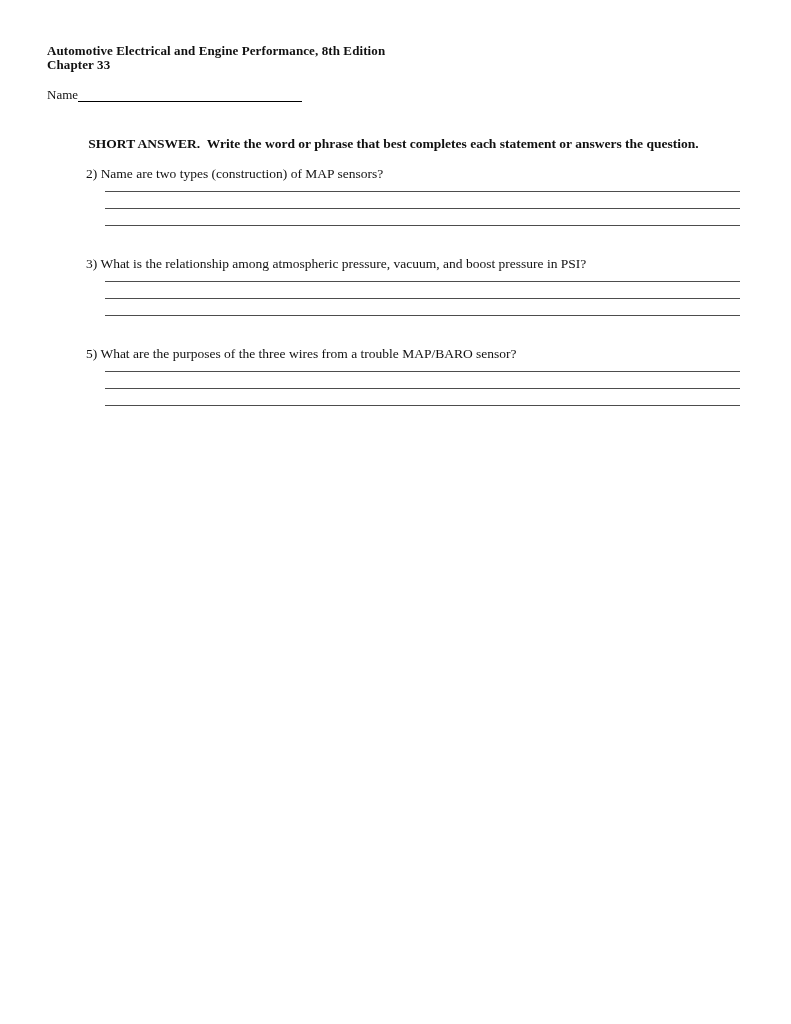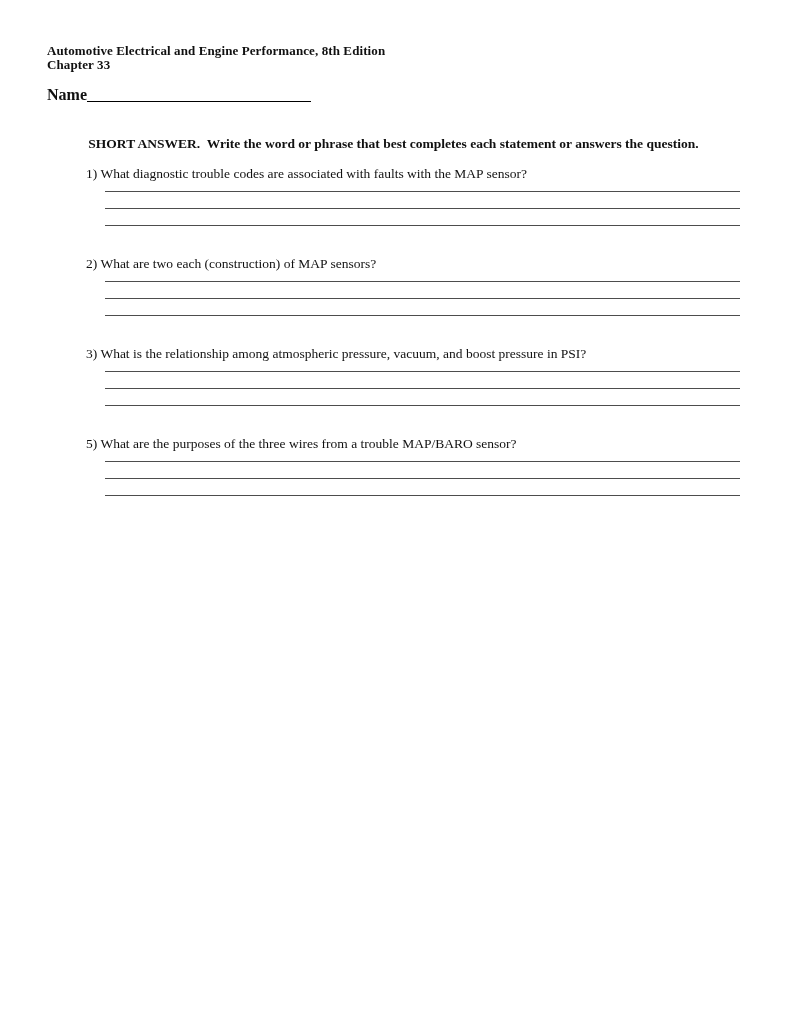--- a/index.html
+++ b/index.html
@@ -23,22 +23,22 @@
     font-weight: bold;
     line-height: 14px;
     letter-spacing: 0.1px;
   }
   .name-row {
     margin-top: 16px;
     height: 15px;
     line-height: 14px;
   }
   .name-label {
-    font-size: 16px;
-    font-weight: bold;
+    font-size: 13px;
+    font-weight: normal;
     display: inline-block;
     vertical-align: bottom;
     text-align: right;
   }
   .name-line {
     display: inline-block;
     width: 224px;
     height: 13px;
     border-bottom: 1.5px solid #000000;
     vertical-align: bottom;
@@ -92,36 +92,25 @@
     <div class="header-line">Chapter 33</div>
   </div>
 
   <div class="name-row">
     <span class="name-label">Name</span><span class="name-line"></span>
   </div>
 
   <div class="instruction">SHORT ANSWER.&nbsp; Write the word or phrase that best completes each statement or answers the question.</div>
 
   <div class="questions">
-  <div class="question">
-    <div class="q-text">
-      <span>1)</span>
-      <span>What diagnostic trouble codes are associated with faults with the MAP sensor?</span>
-    </div>
-    <div class="answer-lines">
-          <div class="answer-line"></div>
-          <div class="answer-line"></div>
-          <div class="answer-line"></div>
-        </div>
-  </div>
 
   <div class="question">
     <div class="q-text">
       <span>2)</span>
-      <span>What are two each (construction) of MAP sensors?</span>
+      <span>Name are two types (construction) of MAP sensors?</span>
     </div>
     <div class="answer-lines">
           <div class="answer-line"></div>
           <div class="answer-line"></div>
           <div class="answer-line"></div>
         </div>
   </div>
 
   <div class="question">
     <div class="q-text">

